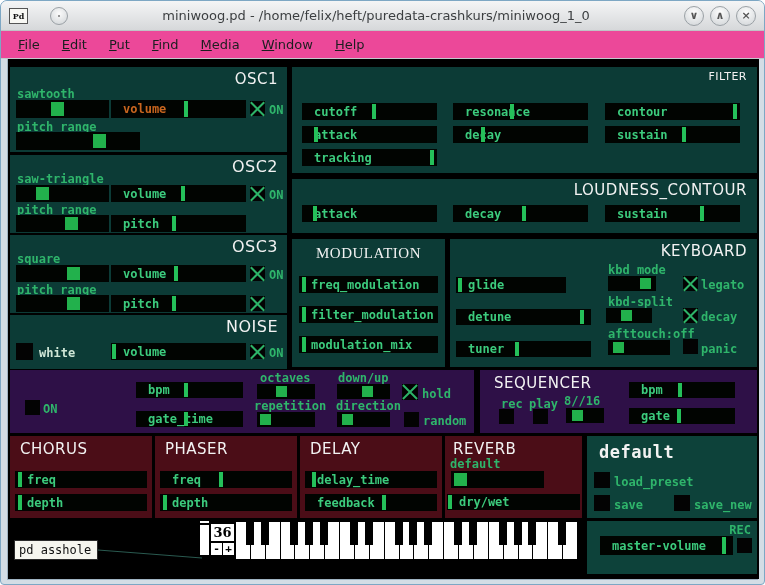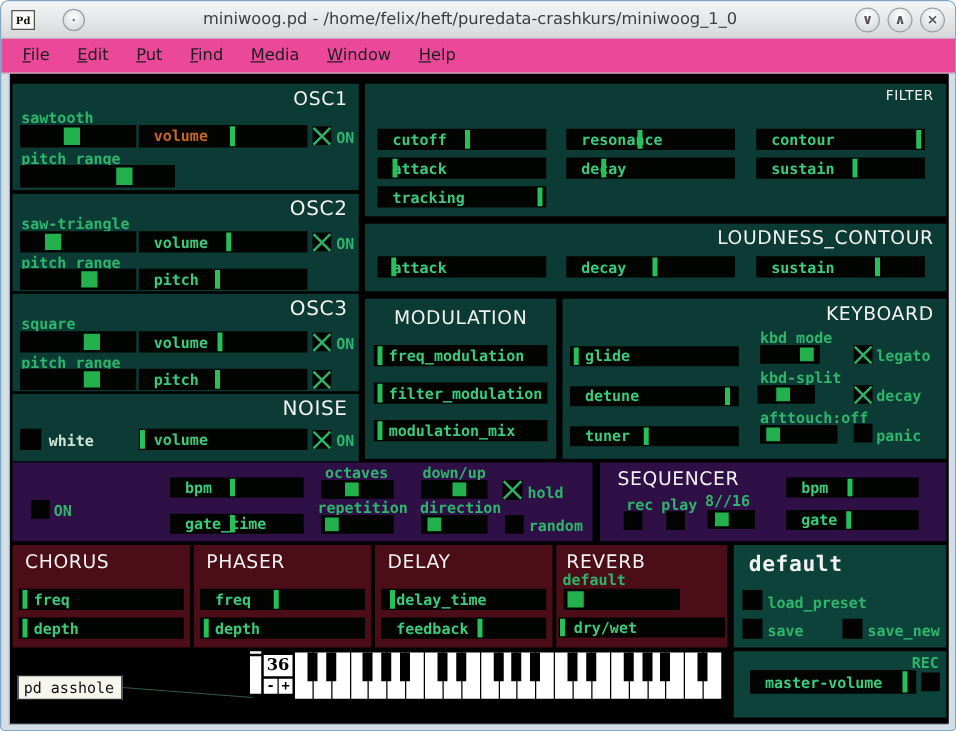--- a/index.html
+++ b/index.html
@@ -210,38 +210,38 @@
         <span class="inlab">decay</span>
         <i class="bar" style="left: 51%;"></i>
       </div>
       <div class="hsl" style="left:313px;top:26px;width:135px;height:17px;">
         <span class="inlab">sustain</span>
         <i class="bar" style="left: 70%;"></i>
       </div>
     </div>
 
     <div class="panel teal" style="left:284px;top:180px;width:153px;height:128px;">
-      <div class="ptitle" style="top:6px;left:0;right:0;text-align:center;">MODULATION</div>
+      <div class="ptitle" style="top:6px;left:0;right:0;text-align:center;font-family:Liberation Serif, serif;">MODULATION</div>
       <div class="hsl" style="left:7px;top:37px;width:139px;height:17px;">
         <span class="inlab">freq_modulation</span>
         <i class="bar" style="left: 2%;"></i>
       </div>
       <div class="hsl" style="left:7px;top:67px;width:139px;height:17px;">
         <span class="inlab">filter_modulation</span>
         <i class="bar" style="left: 2%;"></i>
       </div>
       <div class="hsl" style="left:7px;top:97px;width:139px;height:17px;">
         <span class="inlab">modulation_mix</span>
         <i class="bar" style="left: 2%;"></i>
       </div>
     </div>
 
     <div class="panel teal" style="left:442px;top:180px;width:307px;height:128px;">
       <div class="ptitle" style="top:3px;right:10px;">KEYBOARD</div>
-      <div class="hsl" style="left:6px;top:38px;width:135px;height:16px;">
+      <div class="hsl" style="left:6px;top:38px;width:110px;height:16px;">
         <span class="inlab">glide</span>
         <i class="bar" style="left: 2%;"></i>
       </div>
       <div class="hsl" style="left:6px;top:70px;width:135px;height:16px;">
         <span class="inlab">detune</span>
         <i class="bar" style="left: 92%;"></i>
       </div>
       <div class="hsl" style="left:6px;top:102px;width:135px;height:16px;">
         <span class="inlab">tuner</span>
         <i class="bar" style="left: 44%;"></i>

